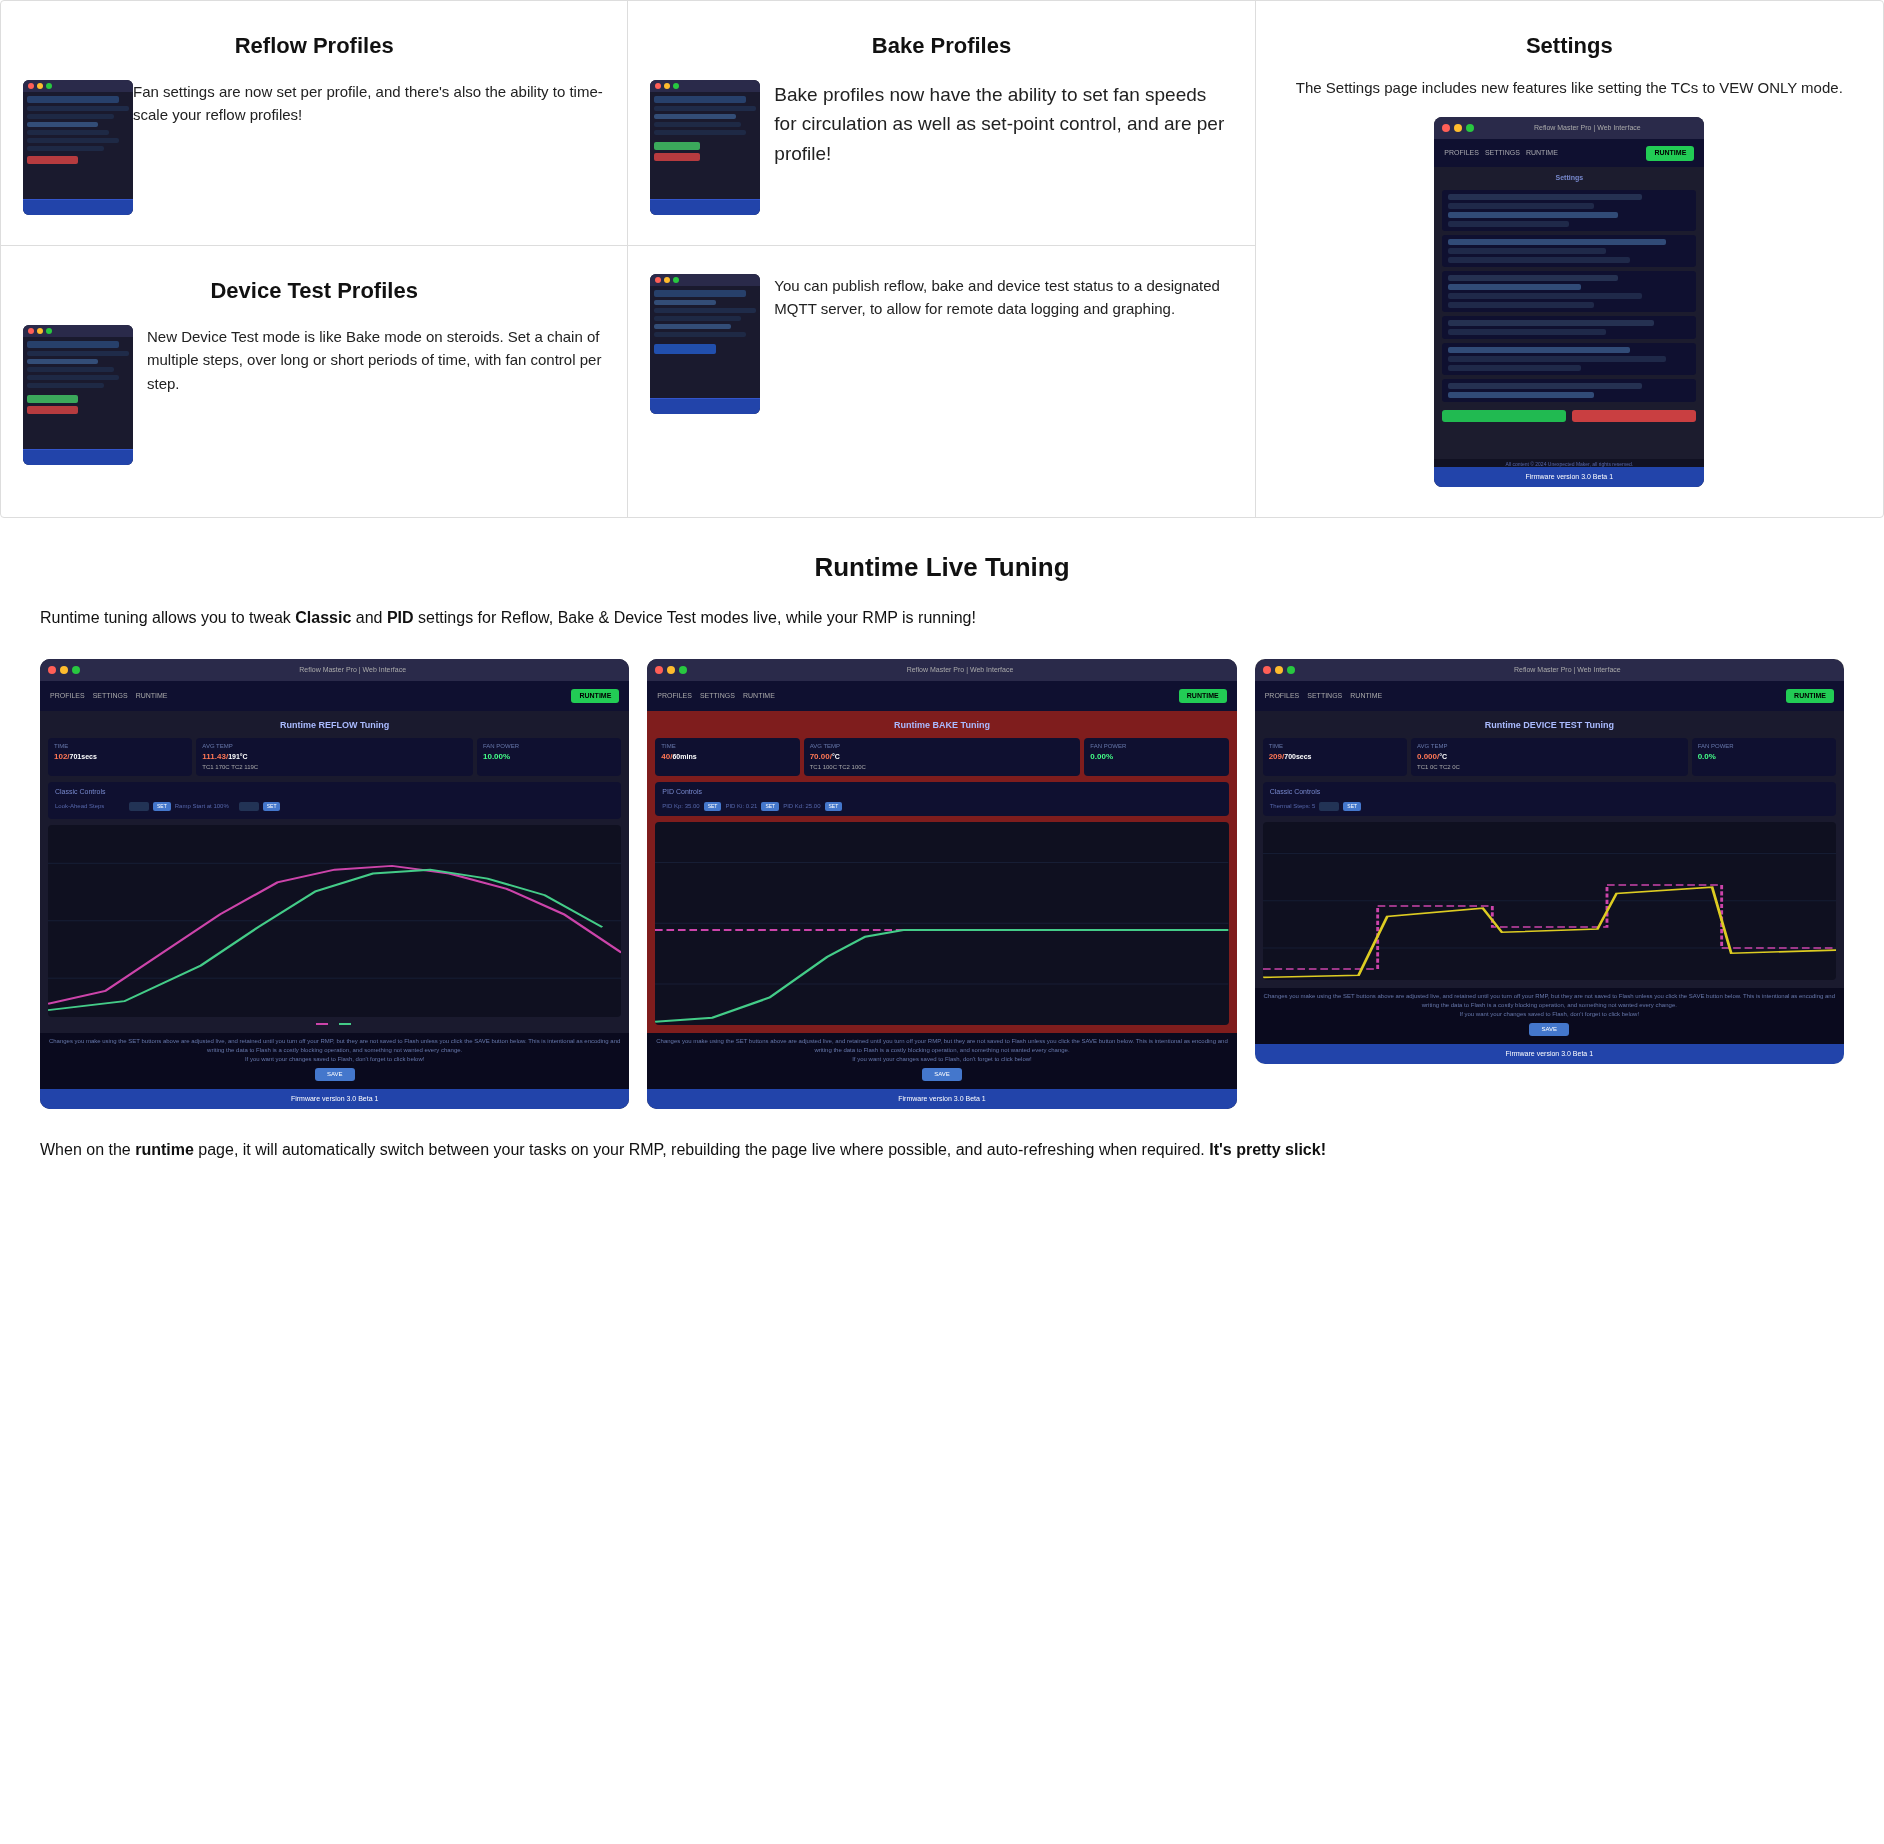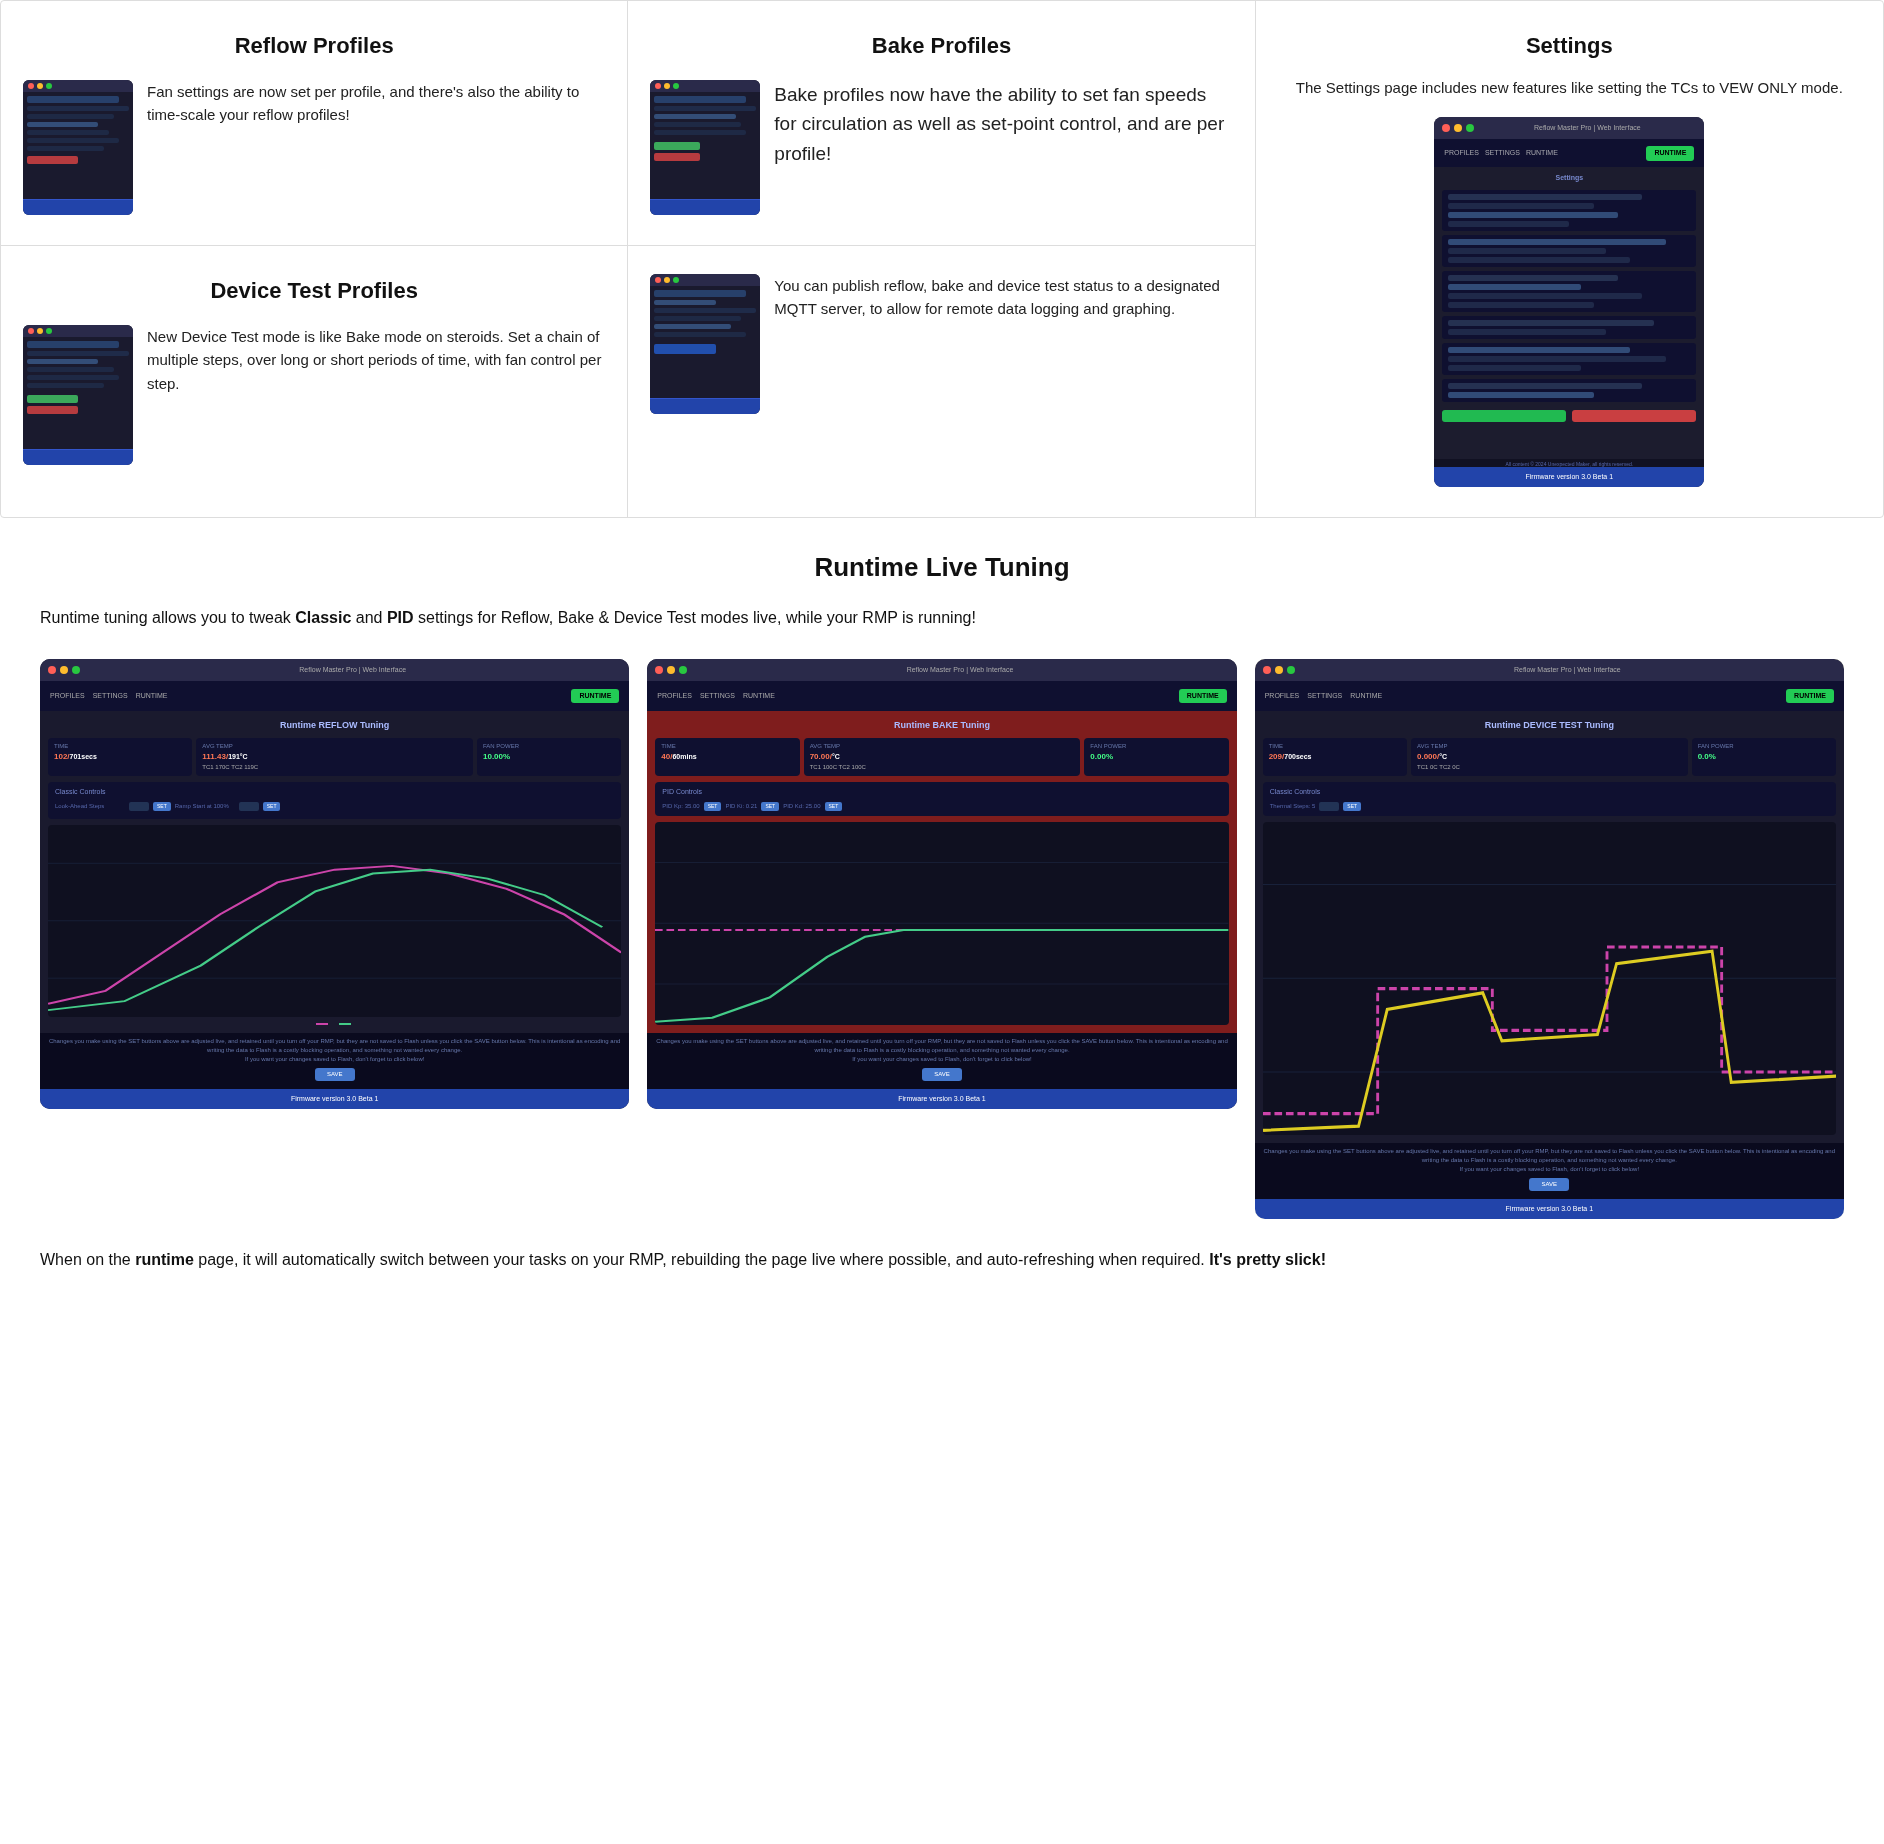--- a/index.html
+++ b/index.html
@@ -15,21 +15,21 @@
   </style>
 </head>
 <body>
 
 <div style="border:1px solid #ddd; border-radius:4px; overflow:hidden; display:grid; grid-template-columns:1fr 1fr 1fr;">
 
   <div style="display:flex; flex-direction:column; border-right:1px solid #ddd;">
 
     <div style="padding:28px 22px 30px; border-bottom:1px solid #ddd;">
       <div style="font-size:22px;font-weight:800;text-align:center;margin-bottom:18px;">Reflow Profiles</div>
-      <div style="display:flex;gap:14px;align-items:flex-start;">
+      <div style="display:flex;align-items:flex-start;">
         <div style="flex-shrink:0;width:110px;height:135px;background:#1a1a2e;border-radius:6px;overflow:hidden;display:flex;flex-direction:column;">
           <div style="height:12px;background:#2a2a4a;display:flex;align-items:center;padding:0 5px;gap:3px;">
             <div style="width:6px;height:6px;border-radius:50%;background:#ff5f57;"></div>
             <div style="width:6px;height:6px;border-radius:50%;background:#febc2e;"></div>
             <div style="width:6px;height:6px;border-radius:50%;background:#28c840;"></div>
           </div>
           <div style="flex:1;background:#1a1a2e;padding:4px;display:flex;flex-direction:column;gap:3px;">
             <div style="height:7px;background:#2a4a7a;border-radius:2px;width:90%;opacity:0.8;"></div>
             <div style="height:5px;background:#223355;border-radius:2px;width:100%;opacity:0.7;"></div>
             <div style="height:5px;background:#223355;border-radius:2px;width:85%;opacity:0.6;"></div>
@@ -334,21 +334,21 @@
       </div>
       <div style="background:#0a0a1e;padding:4px 8px;flex-shrink:0;">
         <div style="color:#6677aa;font-size:6px;text-align:center;line-height:1.5;">Changes you make using the SET buttons above are adjusted live, and retained until you turn off your RMP, but they are not saved to Flash unless you click the SAVE button below. This is intentional as encoding and writing the data to Flash is a costly blocking operation, and something not wanted every change.<br>If you want your changes saved to Flash, don't forget to click below!</div>
         <div style="background:#4477cc;color:#fff;font-size:6px;padding:2px 10px;border-radius:3px;width:40px;margin:4px auto;text-align:center;">SAVE</div>
       </div>
       <div style="height:20px;background:#2244aa;display:flex;align-items:center;justify-content:center;flex-shrink:0;">
         <div style="color:#fff;font-size:7px;">Firmware version 3.0 Beta 1</div>
       </div>
     </div>
 
-    <div style="background:#fef9c3;border-radius:10px;overflow:hidden;display:flex;flex-direction:column;height:560px;">
+    <div style="background:#fef9c3;border-radius:10px;overflow:hidden;display:flex;flex-direction:column;height:405px;">
       <div style="height:22px;background:#2a2a4a;display:flex;align-items:center;padding:0 8px;gap:4px;flex-shrink:0;">
         <div style="width:8px;height:8px;border-radius:50%;background:#ff5f57;"></div>
         <div style="width:8px;height:8px;border-radius:50%;background:#febc2e;"></div>
         <div style="width:8px;height:8px;border-radius:50%;background:#28c840;"></div>
         <div style="flex:1;text-align:center;color:#aaa;font-size:7px;">Reflow Master Pro | Web Interface</div>
       </div>
       <div style="height:30px;background:#0f1030;display:flex;align-items:center;justify-content:space-between;padding:0 10px;flex-shrink:0;">
         <div style="display:flex;gap:8px;">
           <div style="color:#aaa;font-size:7px;">PROFILES</div>
           <div style="color:#aaa;font-size:7px;">SETTINGS</div>

